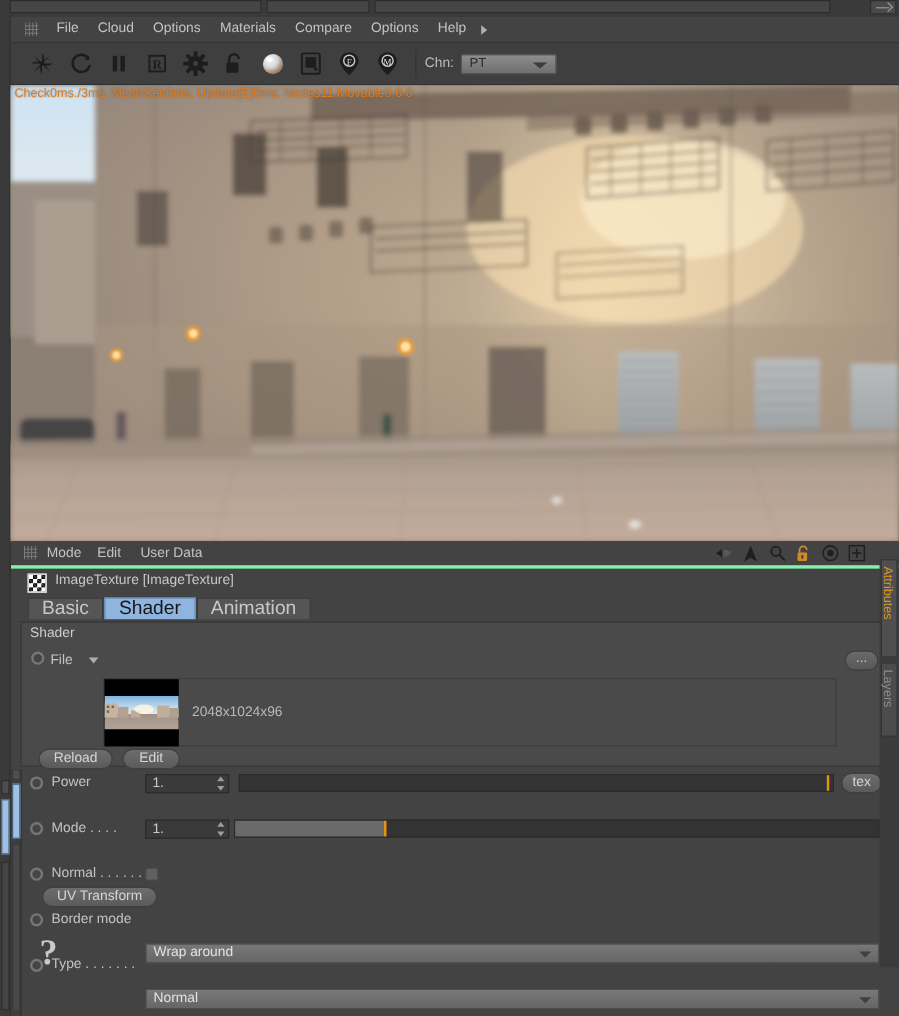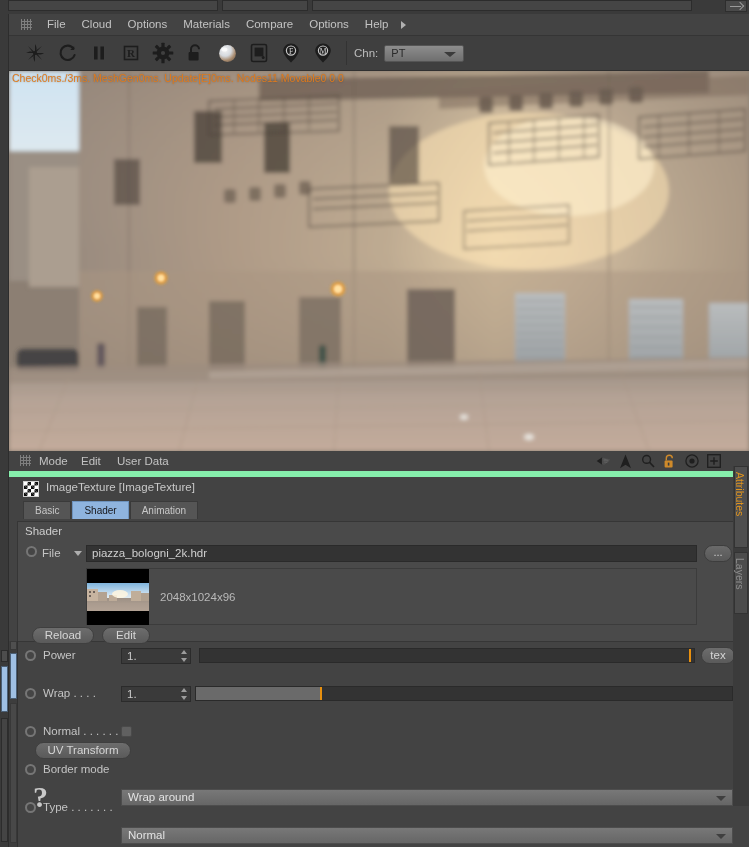--- a/index.html
+++ b/index.html
@@ -54,36 +54,36 @@
     font-size:11px;color:#2a2a2a;line-height:15px;padding-left:6px;}
   .chn-select .carat{position:absolute;right:7px;top:6px;width:0;height:0;border-left:6px solid transparent;border-right:6px solid transparent;border-top:5px solid #3b3b3b;}
 
   
   .viewport{position:relative;width:740px;height:380px;overflow:hidden;background:#8c7f73;}
   .vp-canvas{position:absolute;inset:0;}
   .stat-line{position:absolute;left:3px;top:1px;font-size:10.5px;color:#e07b1e;white-space:nowrap;text-shadow:0 0 2px rgba(0,0,0,.35);}
 
   
   .amgr{position:relative;width:740px;background:#434343;}
-  .amgr-menu{position:relative;height:20px;background:#434343;border-bottom:6px solid #86efac;}
+  .amgr-menu{position:relative;height:20px;background:#434343;border-bottom:3px solid #86efac;}
   .amgr-menu .grip{top:4px;left:11px;}
   .amgr-menu .mi{position:absolute;top:0;line-height:20px;font-size:11.5px;color:#c3c3c3;cursor:default;}
   .amgr-icons{position:absolute;right:28px;top:2px;display:flex;align-items:center;gap:7px;}
   .amgr-icons .ai{width:15px;height:16px;display:flex;align-items:center;justify-content:center;cursor:default;}
 
   .obj-row{position:relative;height:24px;background:#434343;}
   .checker{position:absolute;left:14px;top:4px;width:16px;height:16px;border:1px solid #cfcfcf;box-sizing:border-box;
     background-image:
       linear-gradient(45deg,#111 25%,transparent 25%,transparent 75%,#111 75%),
       linear-gradient(45deg,#111 25%,transparent 25%,transparent 75%,#111 75%);
     background-color:#fff;background-size:7px 7px;background-position:0 0,3.5px 3.5px;}
   .obj-name{position:absolute;left:37px;top:4px;font-size:11.5px;color:#c8c8c8;}
 
   .tabrow{position:relative;height:20px;padding-left:14px;background:#434343;display:flex;align-items:flex-start;}
-  .tab{height:18px;line-height:18px;padding:0 11px;font-size:10px;background:#555555;color:#c8c8c8;border:1px solid #3a3a3a;border-bottom:none;box-sizing:border-box;margin-right:1px;cursor:default;}
+  .tab{height:18px;line-height:18px;padding:0 11px;font-size:16px;background:#555555;color:#c8c8c8;border:1px solid #3a3a3a;border-bottom:none;box-sizing:border-box;margin-right:1px;cursor:default;}
   .tab.active{background:#8fb4de;color:#17171a;border-color:#6e93bd;}
 
   .panel{position:relative;margin:0 8px;border:1px solid #363636;background:#4a4a4a;box-sizing:border-box;}
   .panel-title{height:19px;line-height:19px;padding-left:7px;font-size:11.5px;color:#cdcdcd;}
 
   .row{position:relative;height:19px;margin-bottom:0;}
   .bullet{position:absolute;top:4px;width:11px;height:11px;border-radius:50%;border:2px solid #767676;box-sizing:border-box;background:#454545;}
   .lbl{position:absolute;font-size:11.5px;color:#c4c4c4;white-space:nowrap;}
   .dd-tri{position:absolute;width:0;height:0;border-left:4px solid transparent;border-right:4px solid transparent;border-top:5px solid #aeaeae;}
 
@@ -539,21 +539,20 @@
         <div class="tab">Animation</div>
       </div>
 
       <div class="panel" style="height:121px;">
         <div class="panel-title">Shader</div>
 
         <div class="row" style="height:22px;">
           <div class="bullet" style="left:8px;top:5px;"></div>
           <div class="lbl" style="left:24px;top:6px;">File</div>
           <div class="dd-tri" style="left:56px;top:10px;"></div>
-          <div class="txtfield" style="left:68px;top:4px;width:611px;">piazza_bologni_2k.hdr</div>
           <div class="dots-btn" style="left:686px;top:4px;">...</div>
         </div>
 
         <div class="prevbox" style="left:68px;top:46px;width:611px;height:57px;">
           <div class="thumb">
             <div class="band">
               <svg width="62" height="28" viewBox="0 0 62 28" preserveAspectRatio="none">
                 <defs>
                   <linearGradient id="tsky" x1="0" y1="0" x2="0" y2="1">
                     <stop offset="0%" stop-color="#7fb4dd"></stop>
@@ -595,21 +594,21 @@
           <div class="numfield" style="left:104px;top:2px;width:70px;">1.</div>
           <div class="spin" style="left:163px;top:3px;"></div>
           <div class="slider" style="left:182px;top:2px;width:496px;">
             <div class="mark" style="left:99%;"></div>
           </div>
           <div class="texbtn" style="left:684px;top:1px;">tex</div>
         </div>
 
         <div class="row" style="top:23px;">
           <div class="bullet" style="left:8px;"></div>
-          <div class="lbl" style="left:26px;top:3px;">Wrap . . . .</div>
+          <div class="lbl" style="left:26px;top:3px;">Mode . . . .</div>
           <div class="numfield" style="left:104px;top:2px;width:70px;">1.</div>
           <div class="spin" style="left:163px;top:3px;"></div>
           <div class="slider" style="left:178px;top:2px;width:538px;">
             <div class="fill" style="width:23.5%;"></div>
             <div class="mark" style="left:23.2%;"></div>
           </div>
         </div>
 
         <div class="row" style="top:42px;">
           <div class="bullet" style="left:8px;"></div>

